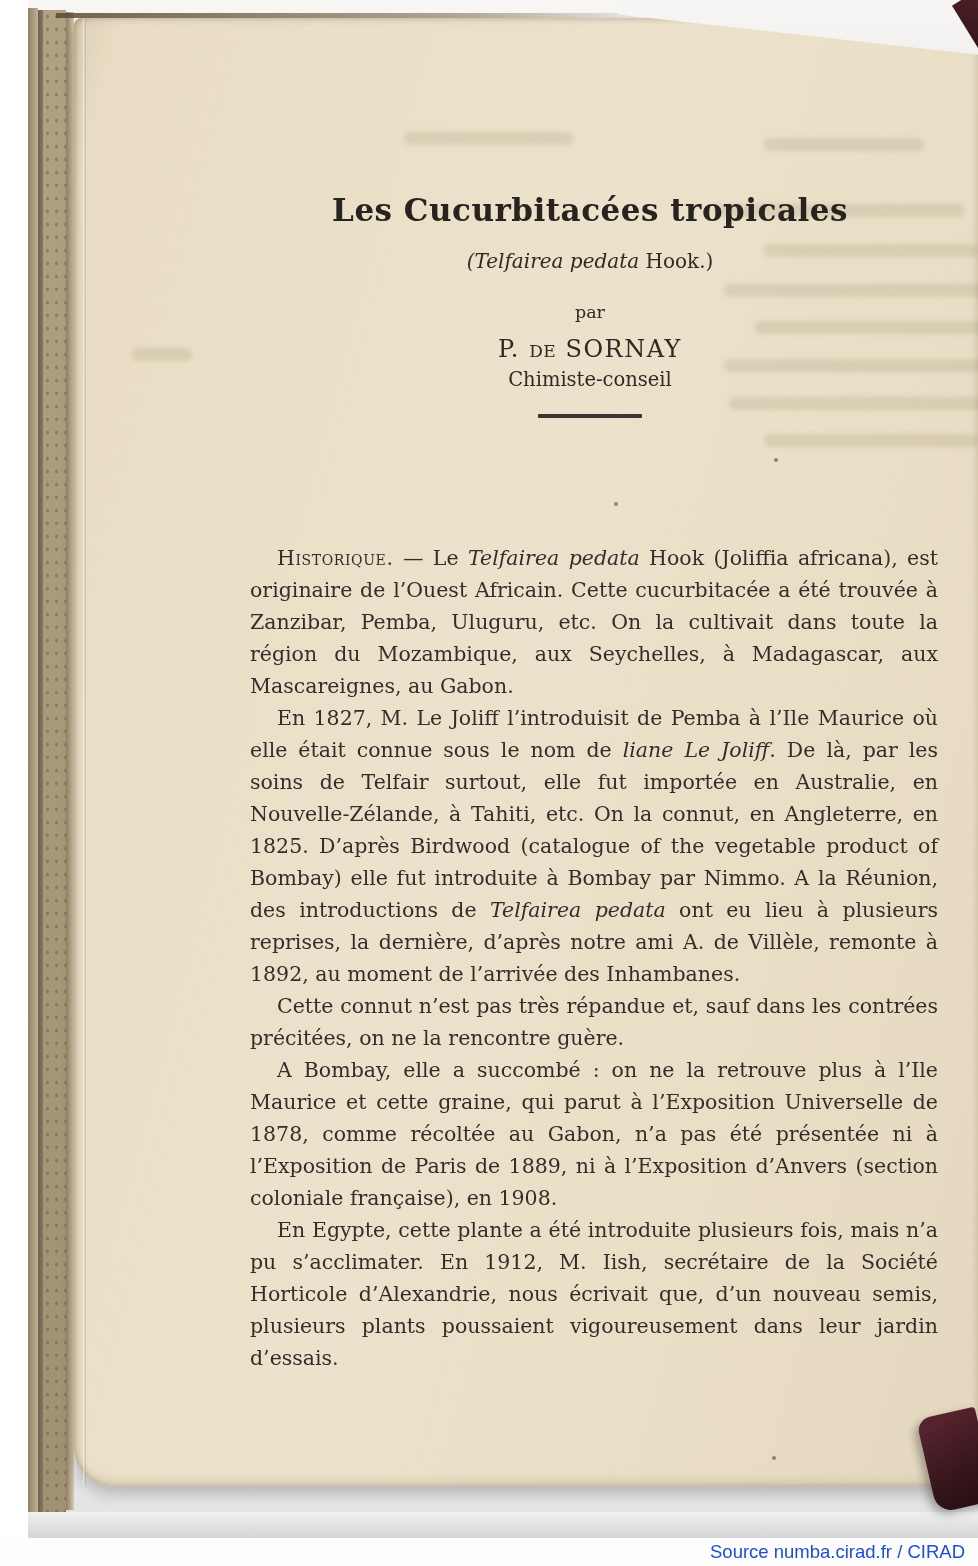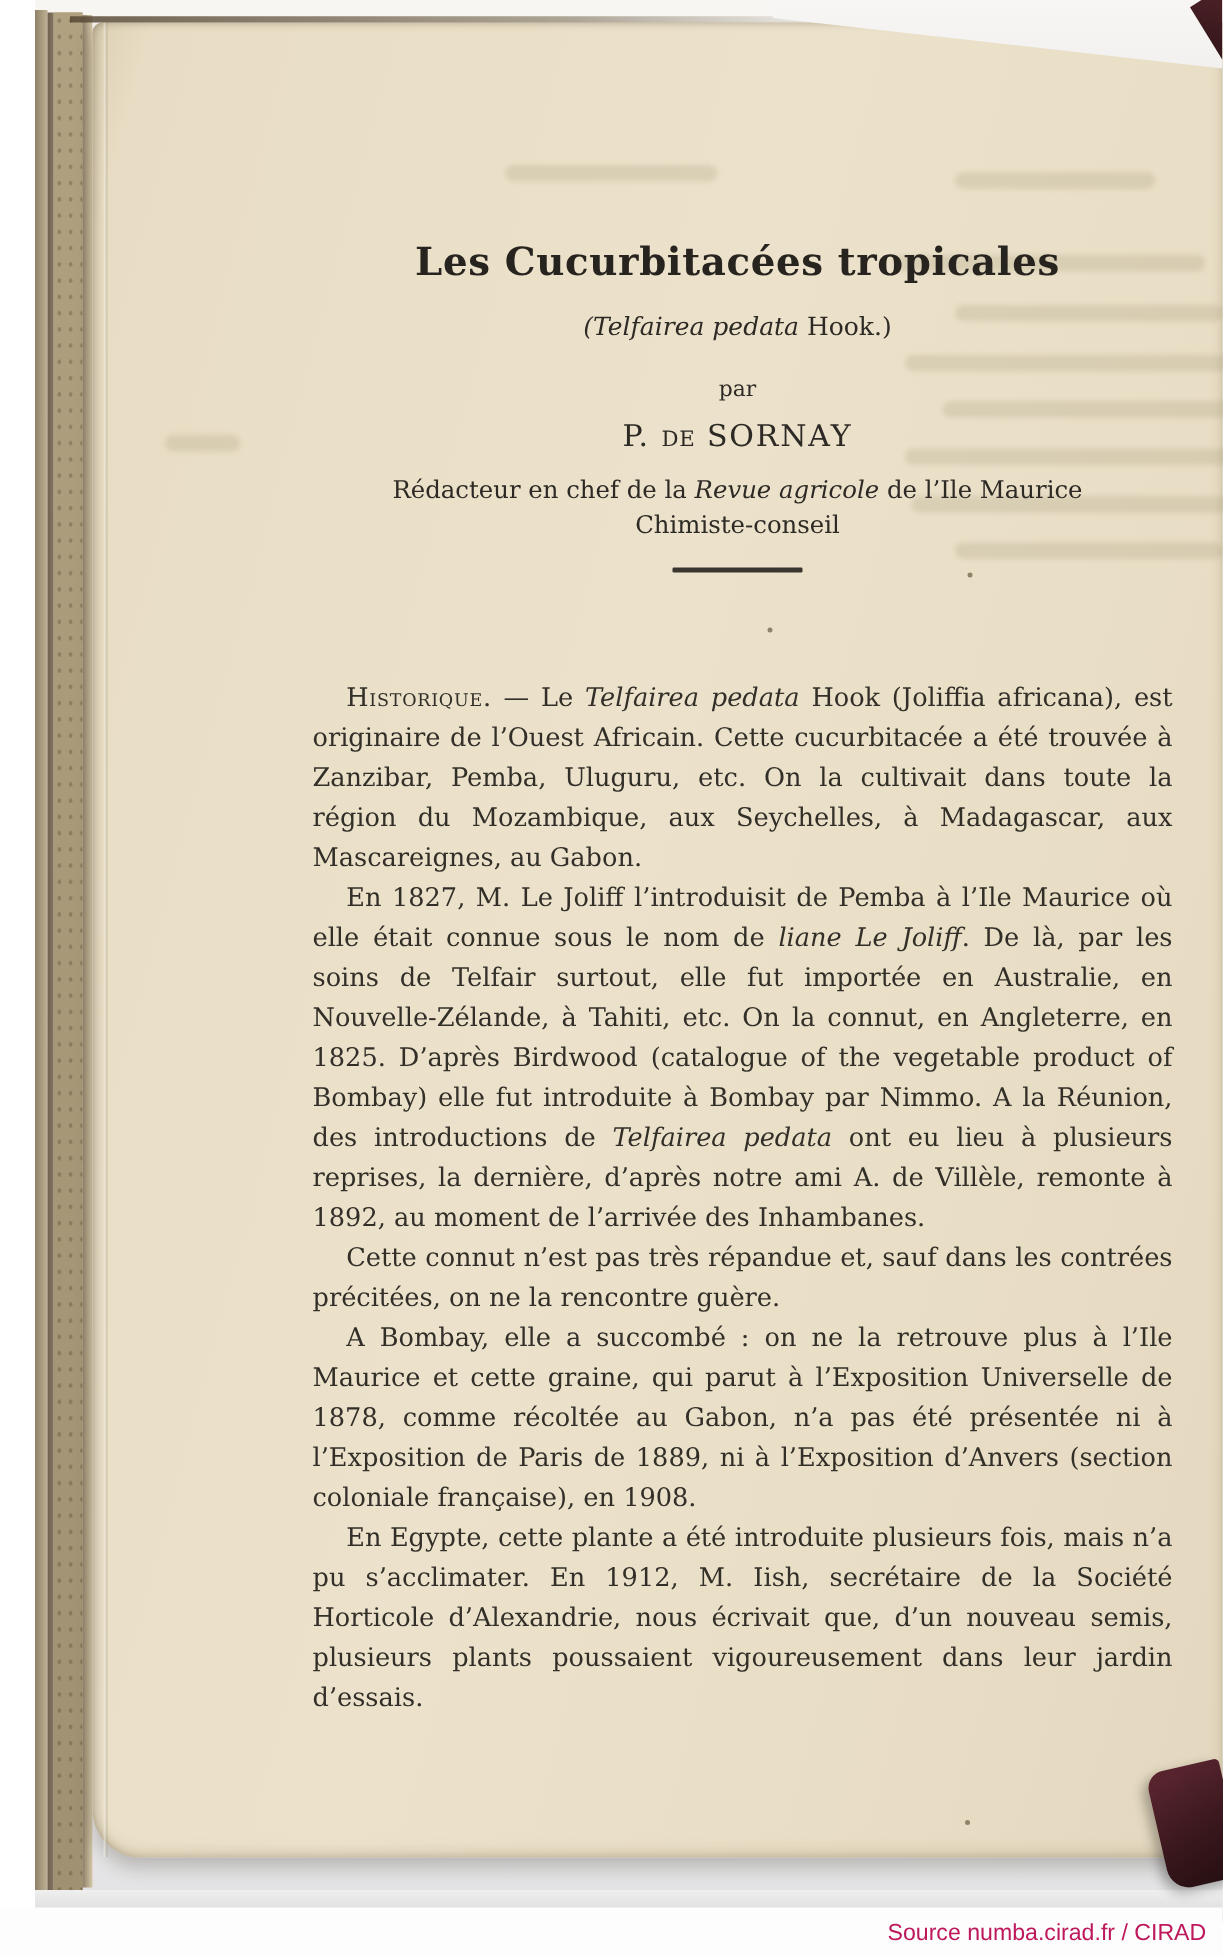--- a/index.html
+++ b/index.html
@@ -77,25 +77,25 @@
   .role2 { margin-top:5px; }
   .rule { margin:23px auto 0; width:104px; height:4px; background:#3a362f; border-radius:1px; }
   
   .bodytext { position:absolute; left:176px; top:524px; width:688px;
     font-size:20.5px; line-height:32px; text-align:justify;
     color:#322f29; z-index:5; }
   .bodytext p { margin:0; text-indent:27px; }
   .it { font-style: italic; }
   .sc { font-variant: small-caps; letter-spacing:.6px; }
   
-  .footer { position:absolute; left:0; right:0; bottom:0; height:40px;
+  .footer { position:absolute; left:0; right:0; bottom:0; height:28px;
     background:#fdfdfd; z-index:6;
     display:flex; align-items:center; justify-content:flex-end;
     padding-right:13px; box-sizing:border-box;
-    font-family:"Liberation Sans", sans-serif; font-size:18.5px; color:#be185d; }
+    font-family:"Liberation Sans", sans-serif; font-size:18.5px; color:#1d4ed8; }
 </style>
 </head>
 <body>
 
 <div class="photo">
   <div class="s1"></div>
   <div class="s2"></div>
   <div class="s3"></div>
   <div class="s4"></div>
   <div class="photo-bottom"></div>
@@ -115,21 +115,20 @@
     </div>
     <div class="dot" style="left:700px; top:440px;"></div>
     <div class="dot" style="left:540px; top:484px;"></div>
     <div class="dot" style="left:698px; top:1438px;"></div>
 
     <div class="heading">
       <h1>Les Cucurbitacées tropicales</h1>
       <div class="sub1"><span class="it">(Telfairea pedata </span><span>Hook.)</span></div>
       <div class="par">par</div>
       <div class="author"><span>P. </span><span class="sc">de</span><span> SORNAY</span></div>
-      <div class="role"><span>Rédacteur en chef de la </span><span class="it">Revue agricole</span><span> de l’Ile Maurice</span></div>
       <div class="role role2">Chimiste-conseil</div>
       <div class="rule"></div>
     </div>
 
     <div class="bodytext">
         <p><span class="sc">Historique.</span><span> — Le </span><span class="it">Telfairea pedata</span><span> Hook (Joliffia africana), est originaire de l’Ouest Africain. Cette cucurbitacée a été trouvée à Zanzibar, Pemba, Uluguru, etc. On la cultivait dans toute la région du Mozambique, aux Seychelles, à Madagascar, aux Mascareignes, au Gabon.</span></p>
         <p><span>En 1827, M. Le Joliff l’introduisit de Pemba à l’Ile Maurice où elle était connue sous le nom de </span><span class="it">liane Le Joliff</span><span>. De là, par les soins de Telfair surtout, elle fut importée en Australie, en Nouvelle-Zélande, à Tahiti, etc. On la connut, en Angleterre, en 1825. D’après Birdwood (catalogue of the vegetable product of Bombay) elle fut introduite à Bombay par Nimmo. A la Réunion, des introductions de </span><span class="it">Telfairea pedata</span><span> ont eu lieu à plusieurs reprises, la dernière, d’après notre ami A. de Villèle, remonte à 1892, au moment de l’arrivée des Inhambanes.</span></p>
         <p><span>Cette connut n’est pas très répandue et, sauf dans les contrées précitées, on ne la rencontre guère.</span></p>
         <p><span>A Bombay, elle a succombé : on ne la retrouve plus à l’Ile Maurice et cette graine, qui parut à l’Exposition Universelle de 1878, comme récoltée au Gabon, n’a pas été présentée ni à l’Exposition de Paris de 1889, ni à l’Exposition d’Anvers (section coloniale française), en 1908.</span></p>
         <p><span>En Egypte, cette plante a été introduite plusieurs fois, mais n’a pu s’acclimater. En 1912, M. Iish, secrétaire de la Société Horticole d’Alexandrie, nous écrivait que, d’un nouveau semis, plusieurs plants poussaient vigoureusement dans leur jardin d’essais.</span></p>

